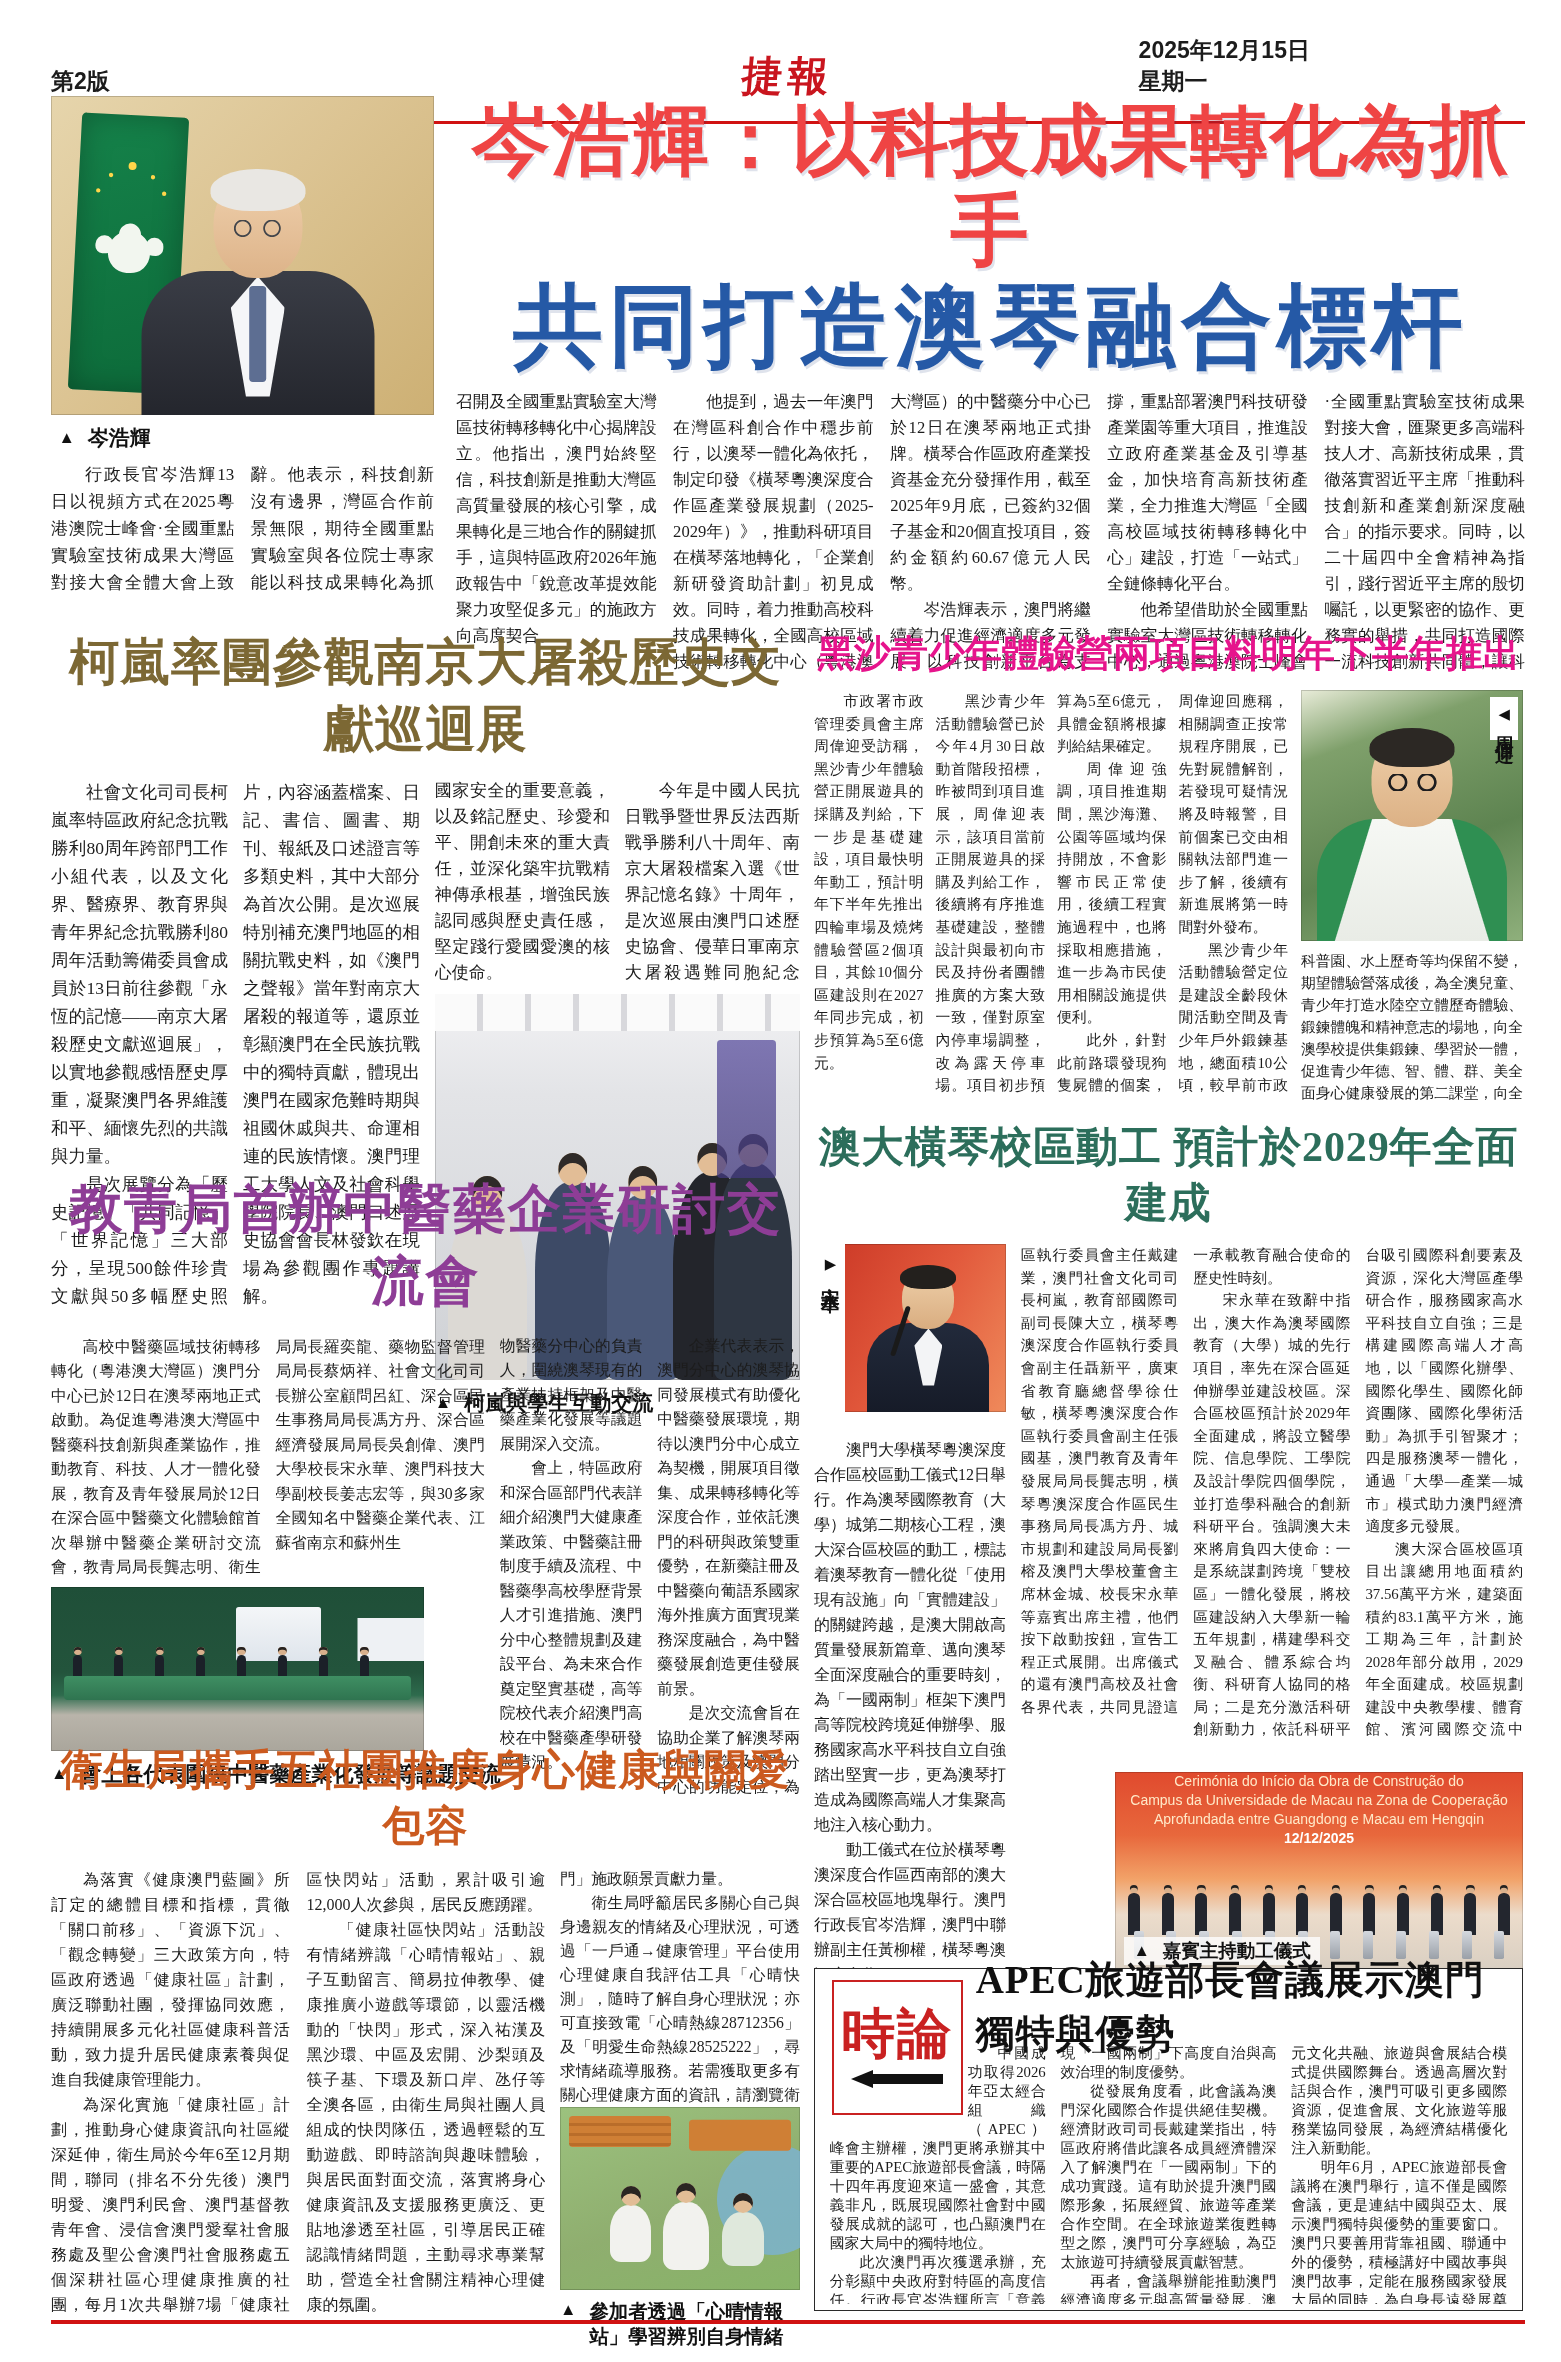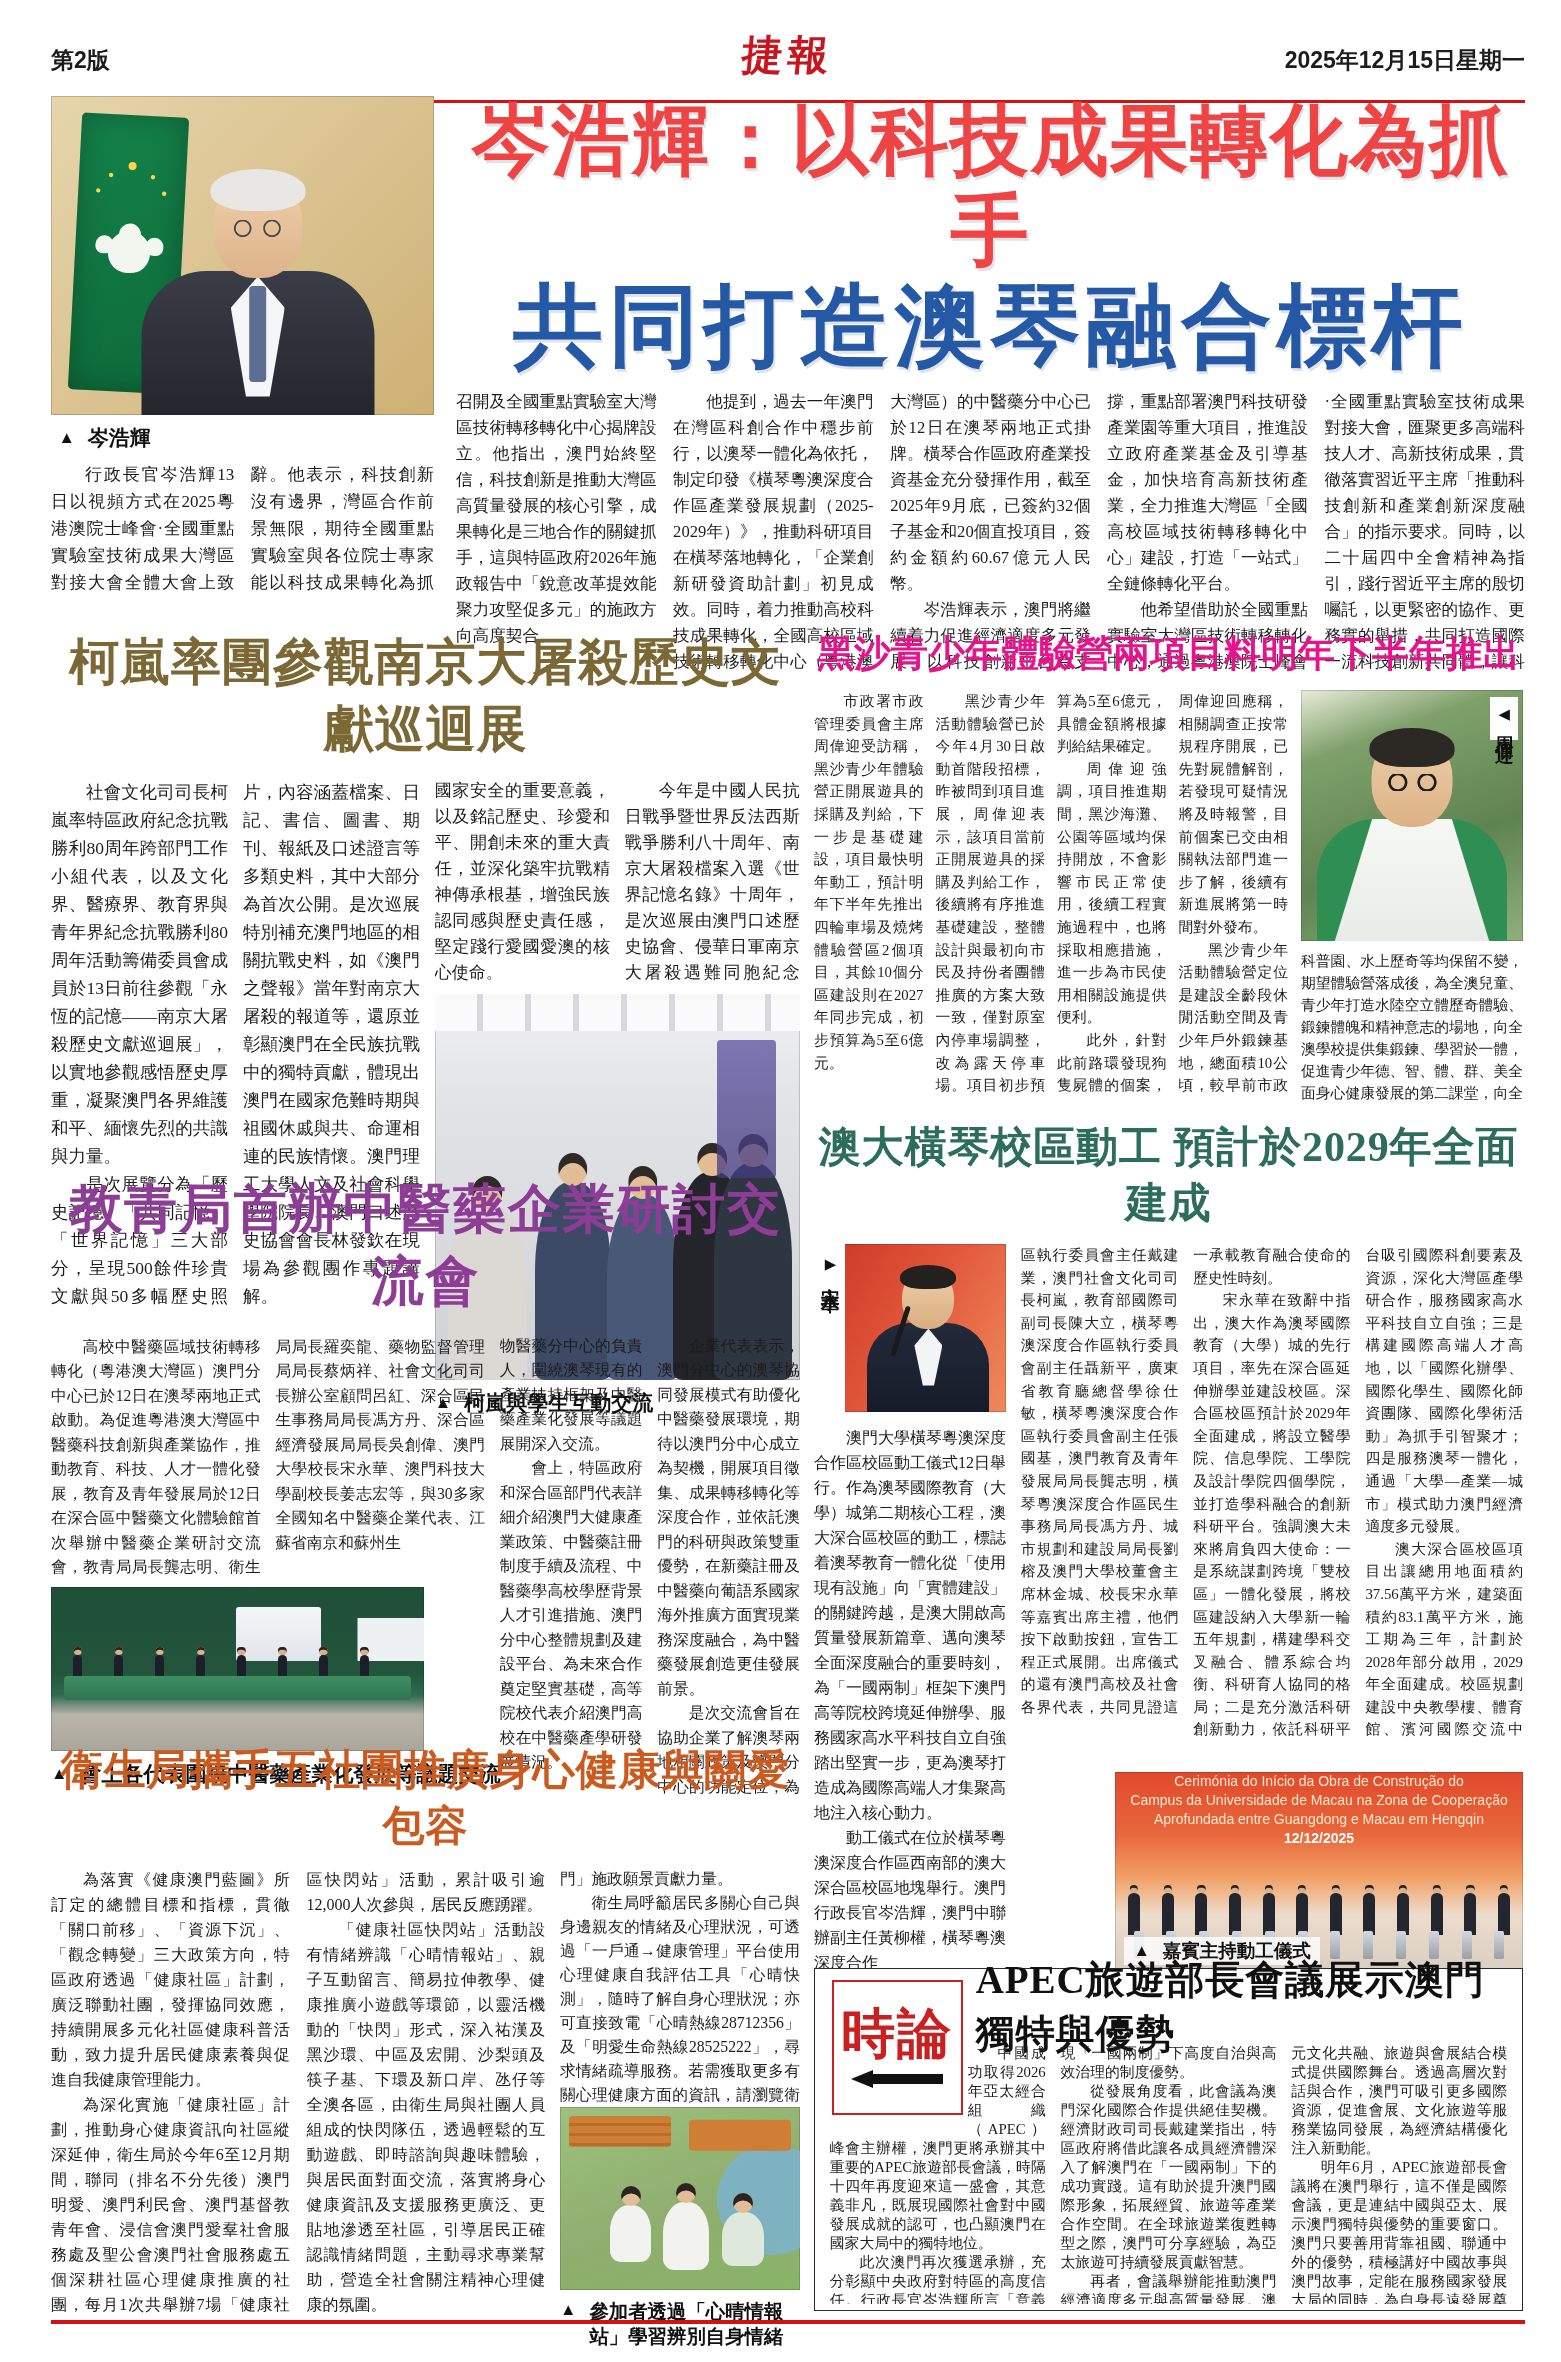--- a/index.html
+++ b/index.html
@@ -17,21 +17,21 @@
     display:grid; grid-template-columns:1fr auto 1fr; align-items:end;
     border-bottom:3.7px solid #d01212; padding-bottom:24px;
     font-family:"Liberation Sans","DejaVu Sans",sans-serif;
   }
   .edition { font-size:23px; font-weight:700; }
   .masthead {
     color:#c9151e; font-size:41px; font-weight:900; letter-spacing:4.6px;
     font-family:"Liberation Serif","DejaVu Serif",serif;
     transform:skewX(-5deg); line-height:1;
   }
-  .hdr-right { display:flex; justify-content:flex-end; padding-left:305px; font-size:23px; font-weight:700; }
+  .hdr-right { display:flex; justify-content:space-between; padding-left:305px; font-size:23px; font-weight:700;flex-direction:column; }
 
   
   .cols p, .tail p, .tl-col p { text-indent:2em; text-align:justify; }
   .cont > p:first-child { text-indent:0; }
   .cap {
     font-family:"Liberation Sans","DejaVu Sans",sans-serif;
     font-weight:700; font-size:21px; color:#111;
     display:flex; gap:13px; align-items:center; line-height:1.3;
   }
   .cap .mk { font-size:16.6px; }
@@ -160,21 +160,21 @@
   .aoda .row { display:flex; gap:14.8px; }
   .aodaL { width:192px; }
   .song-photo { width:192px; height:168px; background:linear-gradient(120deg,#c93524,#e2593c 52%,#ef8a5b); }
   .song-strip { position:absolute; left:0; top:0; bottom:0; width:31px; background:#fff; }
   .song-photo .vcap { left:1.8px; top:3.7px; background:transparent; }
   .song-body { position:absolute; bottom:0; right:16.6px; width:122px; height:89px; background:linear-gradient(#222a3b,#161b28); border-radius:42px 42px 0 0; }
   .song-body::before { content:""; position:absolute; top:5.5px; left:50%; transform:translateX(-50%); width:28px; height:57px; background:#f3f4f6; clip-path:polygon(50% 0,100% 30%,70% 100%,30% 100%,0 30%); }
   .song-head { position:absolute; bottom:83px; right:52px; width:52px; height:59px; background:linear-gradient(#eecfa9,#d9ad80); border-radius:46%; }
   .song-head::before { content:""; position:absolute; top:-4.6px; left:-1.8px; right:-1.8px; height:24px; background:#23201d; border-radius:50% 50% 40% 40%; }
   .song-mic { position:absolute; bottom:55px; right:103px; width:4.6px; height:52px; background:#1a1a1a; transform:rotate(18deg); border-radius:2.8px; }
-  .aodaL .tail { margin-top:13px; height:580px; overflow:hidden; font-size:16px; line-height:25px; }
+  .aodaL .tail { margin-top:25px; height:580px; overflow:hidden; font-size:16px; line-height:25px; }
   .aodaR { flex:1; }
   .aodaRcols { column-count:3; column-gap:14.8px; height:517px; overflow:hidden; font-size:14.8px; line-height:22.6px; }
   .ceremony { width:408px; height:198px; margin:11px 0 0 auto; background:linear-gradient(180deg,#e04a2e 0%,#e8683c 32%,#f2a268 54%,#ecdccb 72%,#d9cfc2 100%); }
   .cer-title { text-align:center; color:#fff; font-size:28px; font-weight:900; letter-spacing:13px; margin-top:7.4px; text-shadow:0 0.9px 1.8px rgba(120,20,0,.4); }
   .cer-sub { text-align:center; color:#ffe9c8; font-size:14px; line-height:1.35; font-family:"Liberation Sans","DejaVu Sans",sans-serif; padding:0 13px; }
   .cer-sub.b { font-weight:400; }
   .cer-date { text-align:center; color:#fff; font-size:14px; font-weight:700; margin-top:1.8px; font-family:"Liberation Sans","DejaVu Sans",sans-serif; }
   .crow { position:absolute; left:13px; right:13px; bottom:35px; display:flex; justify-content:space-between; }
   .cfig { display:block; width:12px; height:42px; background:#23262e; border-radius:5.5px 5.5px 0 0; position:relative; }
   .cfig::before { content:""; position:absolute; top:-8.3px; left:50%; transform:translateX(-50%); width:8.3px; height:8.3px; border-radius:50%; background:#d8b08c; box-shadow:inset 0 2.8px 0 #262220; }

